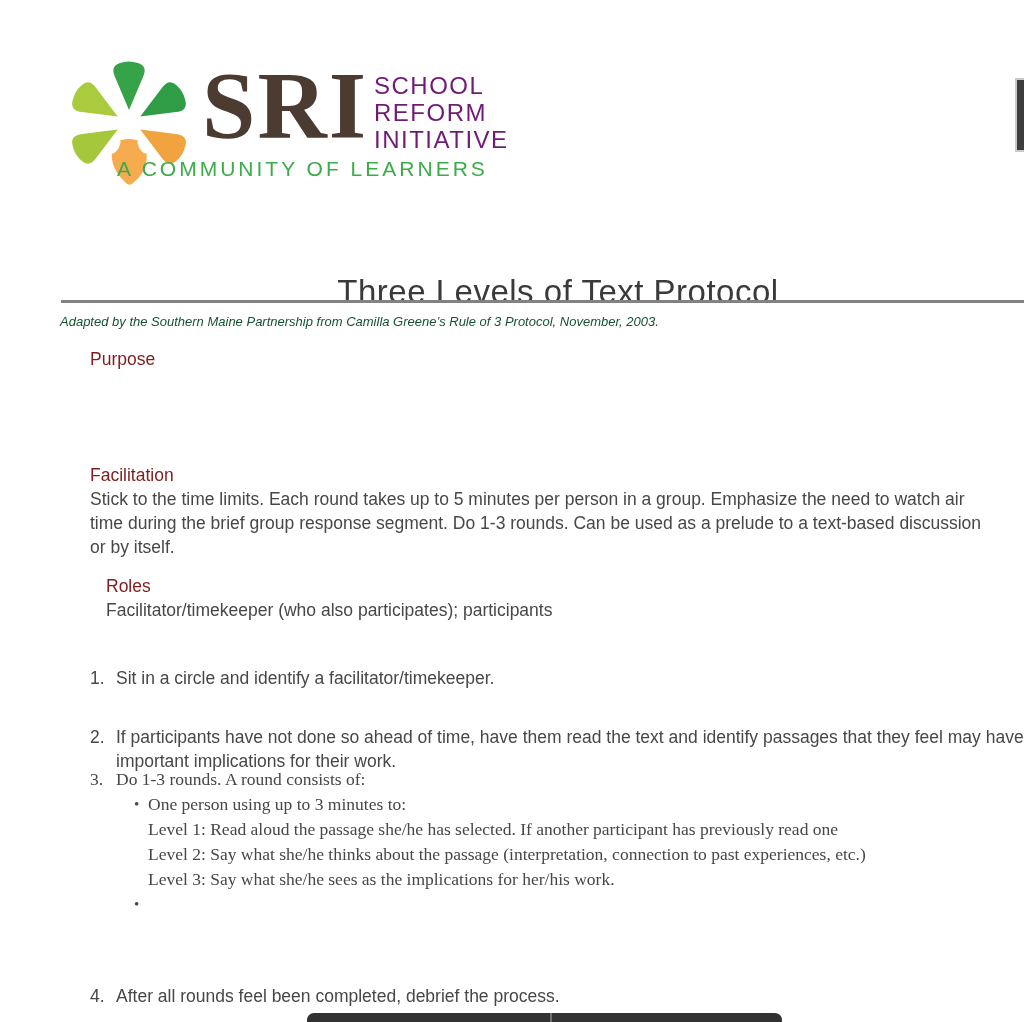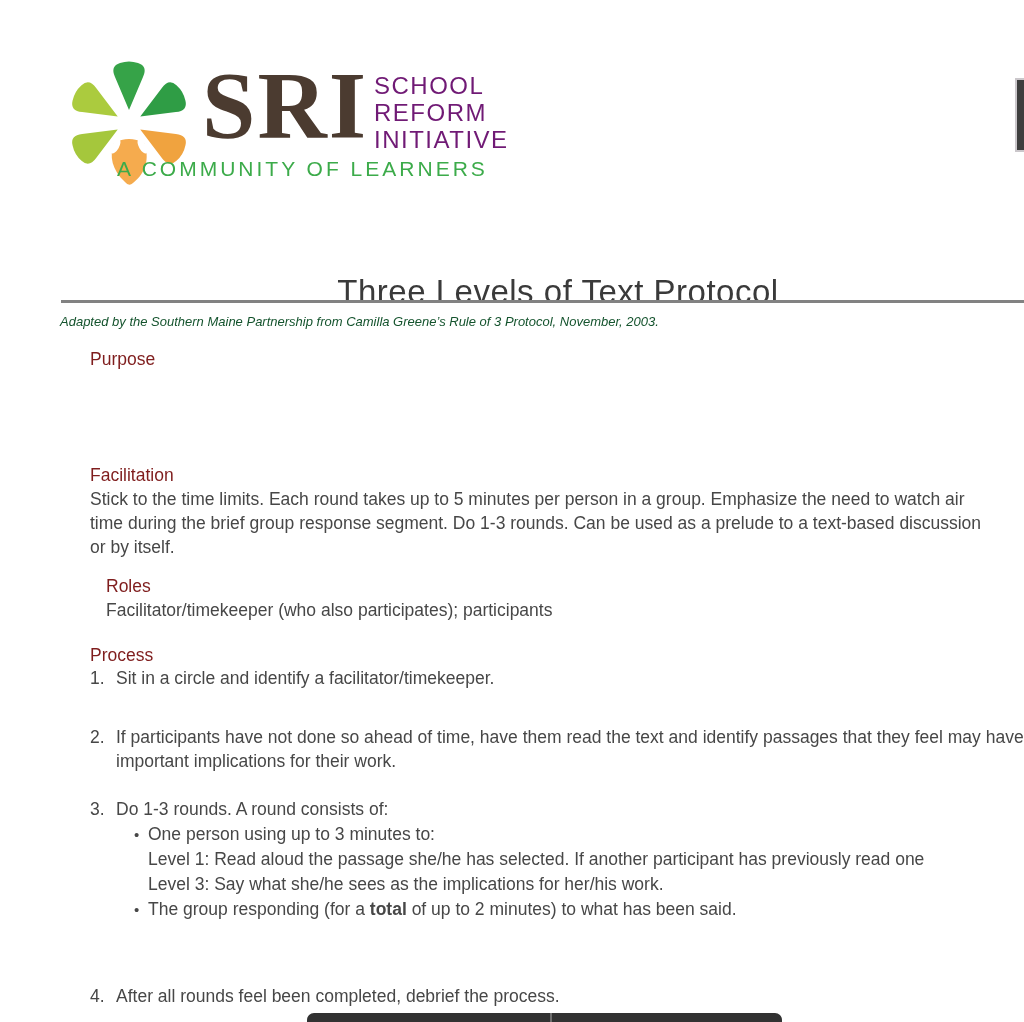--- a/index.html
+++ b/index.html
@@ -46,21 +46,21 @@
   }
   .doc-text h3 { margin:0; font-size:17.5px; line-height:24px; font-weight:normal; color:#7f1d1d; }
   .doc-text p  { margin:0; max-width:900px; }
 
   #sec-purpose      { top:347px; }
   #sec-facilitation { top:463px; }
   #sec-roles        { top:574px;margin-left:16px; }
   #process-heading  { top:643px; }
   #item1            { top:666px; }
   #item2            { top:725px; }
-  #item3            { top:797px; line-height:25px; }
+  #item3            { top:767px; line-height:25px;font-family:Liberation Serif, serif; }
   #item4            { top:984px; }
 
   .pitem { padding-left:26px; text-indent:-26px; }
   .pitem .num { display:inline-block; width:26px; text-indent:0; }
 
   .bullet { position:relative; padding-left:58px; white-space:nowrap; }
   .bullet .dot { position:absolute; left:44px; top:0; font-size:15px; }
 
   .lvl      { padding-left:58px; white-space:nowrap; }
   .lvl-cont { padding-left:78px; }
@@ -135,43 +135,41 @@
   <div class="doc-text" id="sec-facilitation">
     <h3>Facilitation</h3>
     <p>Stick to the time limits. Each round takes up to 5 minutes per person in a group. Emphasize the need to watch air time during the brief group response segment. Do 1-3 rounds. Can be used as a prelude to a text-based discussion or by itself.</p>
   </div>
 
   <div class="doc-text" id="sec-roles">
     <h3>Roles</h3>
     <p>Facilitator/timekeeper (who also participates); participants</p>
   </div>
 
-  <div class="doc-text" id="process-heading">
-    <h3>Process</h3>
-  </div>
 
   <div class="doc-text pitem" id="item1">
     <span class="num">1.</span><span>Sit in a circle and identify a facilitator/timekeeper.</span>
   </div>
 
   <div class="doc-text pitem" id="item2">
     <span class="num">2.</span><span>If participants have not done so ahead of time, have them read the text and identify passages that they feel may have important implications for their work.</span>
   </div>
 
   <div class="doc-text" id="item3">
     <div class="pitem">
       <span class="num">3.</span><span>Do 1-3 rounds. A round consists of:</span>
     </div>
     <div class="bullet">
       <span class="dot">•</span><span>One person using up to 3 minutes to:</span>
     </div>
     <div class="lvl">Level 1: Read aloud the passage she/he has selected. If another participant has previously read one</div>
+    <div class="lvl">Level 2: Say what she/he thinks about the passage (interpretation, connection to past experiences, etc.)</div>
     <div class="lvl">Level 3: Say what she/he sees as the implications for her/his work.</div>
     <div class="bullet">
-      <span class="dot">•</span><span><span>The group responding (for a </span><b>total</b><span> of up to 2 minutes) to what has been said.</span></span>
+      <span class="dot">•</span>
     </div>
   </div>
 
   <div class="doc-text pitem" id="item4">
     <span class="num">4.</span><span>After all rounds feel been completed, debrief the process.</span>
   </div>
 
   <div class="scroll-thumb"></div>
   <div class="bottom-toolbar">
     <div class="toolbar-divider"></div>

